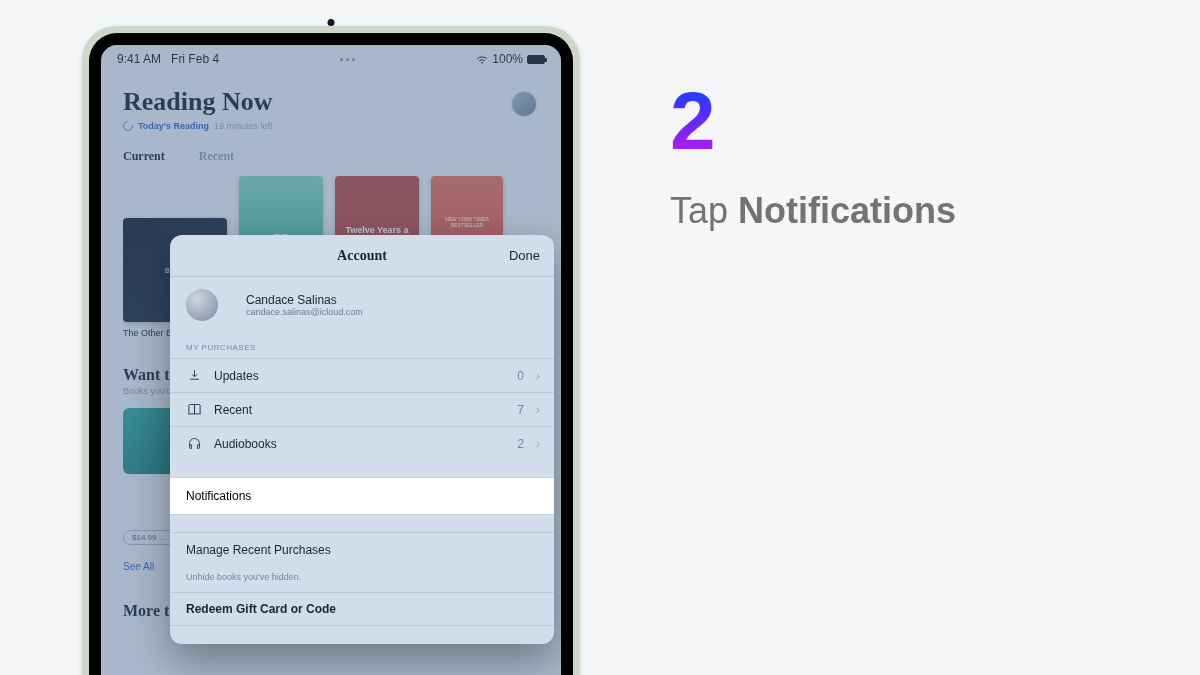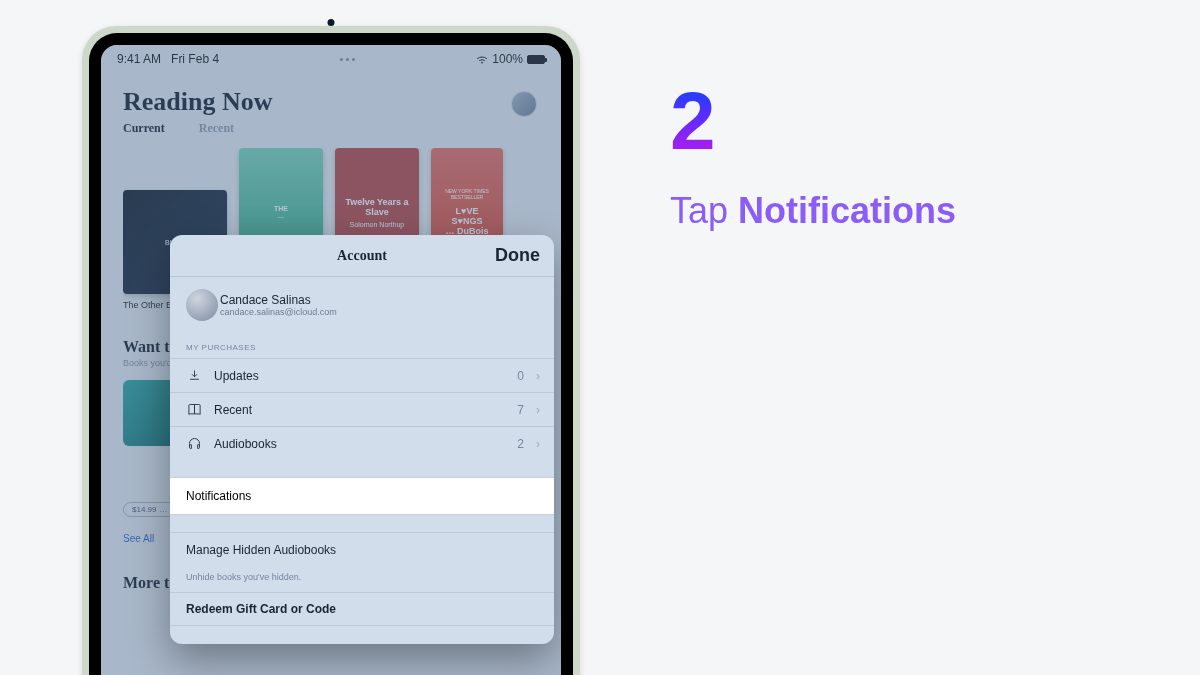--- a/index.html
+++ b/index.html
@@ -16,21 +16,21 @@
     font-size: 82px;
     font-weight: 700;
     line-height: 1;
     background: linear-gradient(180deg, #0a47ff 0%, #5b2cff 45%, #a020f0 80%, #c218d8 100%);
     -webkit-background-clip: text;
     background-clip: text;
     -webkit-text-fill-color: transparent;
     color: transparent;
     margin-bottom: 28px;
   }
-  .step-text { font-size: 36px; color: #8b5cf6; font-weight: 400; }
+  .step-text { font-size: 36px; color: #737373; font-weight: 400; }
   .step-text b { font-weight: 700; }
 
   
   .ipad {
     position: absolute;
     left: 82px; top: 26px;
     width: 498px; height: 720px;
     background: #cdd7ca;
     border-radius: 34px;
     padding: 7px;
@@ -81,21 +81,21 @@
     color: #121a29;
   }
   .page-title { font-size: 26px; font-weight: 700; margin-top: 10px; }
   .reading-line { font-size: 9px; color: #5b7290; margin-top: 4px; display:flex; align-items:center; gap:5px; font-family: -apple-system, Arial, sans-serif; }
   .ring { width: 10px; height: 10px; border: 1.6px solid #3e7de0; border-radius: 50%; border-top-color: transparent; transform: rotate(35deg); }
   .reading-link { color: #2b5fc4; font-weight: 600; }
   .reading-rest { color: #93a4b9; }
 
   .avatar-top { position: absolute; right: 24px; top: 46px; width: 26px; height: 26px; border-radius: 50%; background: linear-gradient(135deg,#a8b6c9,#6e7e92); border:1px solid #cfd7e0; }
 
-  .tabs { display: flex; gap: 34px; margin-top: 4px; font-size: 12px; font-weight: 700; }
+  .tabs { display: flex; gap: 34px; margin-top: 18px; font-size: 12px; font-weight: 700; }
   .tab-dim { color: #8e9aab; font-weight: 600; }
 
   .shelf { display: flex; gap: 12px; margin-top: 12px; height: 164px; overflow: hidden; }
   .book { flex: 0 0 auto; border-radius: 4px; display:flex; flex-direction:column; justify-content:center; align-items:center; color:#fff; font-family:-apple-system,sans-serif; font-size:7px; text-align:center; padding:6px; box-shadow: 0 2px 5px rgba(0,0,0,.2); }
   .book.narrow { width: 84px; height: 128px; }
   .book.square { width: 104px; height: 104px; margin-top: 42px; }
   .book-title-under { font-size: 9px; color:#222; font-family:-apple-system,sans-serif; margin-top:6px; white-space:nowrap; overflow:hidden; text-overflow:ellipsis; max-width:104px; }
   .book-sub { font-size: 8px; color:#8c97a8; font-family:-apple-system,sans-serif; }
 
   .section-h { font-size: 16px; font-weight: 700; margin-top: 26px; }
@@ -127,24 +127,24 @@
     display: flex; align-items: center; justify-content: center;
     font-family: Georgia, serif;
     font-weight: 700;
     font-size: 14px;
     border-bottom: 1px solid #b6c4d4;
   }
   .modal-done {
     position: absolute; right: 14px; top: 0; bottom: 0;
     display: flex; align-items: center;
     font-family: -apple-system, sans-serif;
-    font-size: 18px; font-weight: 700;
+    font-size: 13px; font-weight: 400;
     color: #1b2433;
   }
-  .user-row { display:flex; align-items:center; gap:2px; padding: 12px 16px; }
+  .user-row { display:flex; align-items:center; gap:28px; padding: 12px 16px; }
   .user-av { width: 32px; height: 32px; border-radius: 50%; background: radial-gradient(circle at 35% 30%, #cfd6e0, #7d8aa0); }
   .user-name { font-size: 12px; }
   .user-mail { font-size: 9px; color: #6d7b90; }
 
   .sect-label { font-size: 8px; letter-spacing: .5px; color: #7686a0; padding: 10px 16px 6px; }
 
   .mrow {
     display:flex; align-items:center; gap:12px;
     height: 34px;
     padding: 0 14px 0 16px;
@@ -204,20 +204,25 @@
               <circle cx="12" cy="15" r="1.6" fill="#111"></circle>
             </svg>
           <span>100%</span>
           <span class="batt"></span>
         </div>
       </div>
 
       <div class="app">
         <div class="avatar-top"></div>
         <div class="page-title">Reading Now</div>
+        <div class="reading-line">
+          <span class="ring"></span>
+          <span class="reading-link">Today's Reading</span>
+          <span class="reading-rest">19 minutes left</span>
+        </div>
 
         <div class="tabs">
           <span>Current</span>
           <span class="tab-dim">Recent</span>
         </div>
 
         <div class="shelf">
           <div>
             <div class="book square" style="background:linear-gradient(135deg,#0e1824,#1f2d44);">BLA…</div>
             <div class="book-title-under">The Other Black…</div>
@@ -331,21 +336,21 @@
         <div class="gap"></div>
 
         <div class="mrow notif-row">
           <span>Notifications</span>
           <span class="spacer"></span>
         </div>
 
         <div class="gap"></div>
 
         <div class="mrow">
-          <span>Manage Hidden Audiobooks</span>
+          <span>Manage Recent Purchases</span>
           <span class="spacer"></span>
         </div>
         <div class="hint">Unhide books you've hidden.</div>
 
         <div class="mrow" style="border-bottom:1px solid #bac8d8;font-weight:bold;">
           <span>Redeem Gift Card or Code</span>
           <span class="spacer"></span>
         </div>
         <div style="height:18px;"></div>
       </div>

